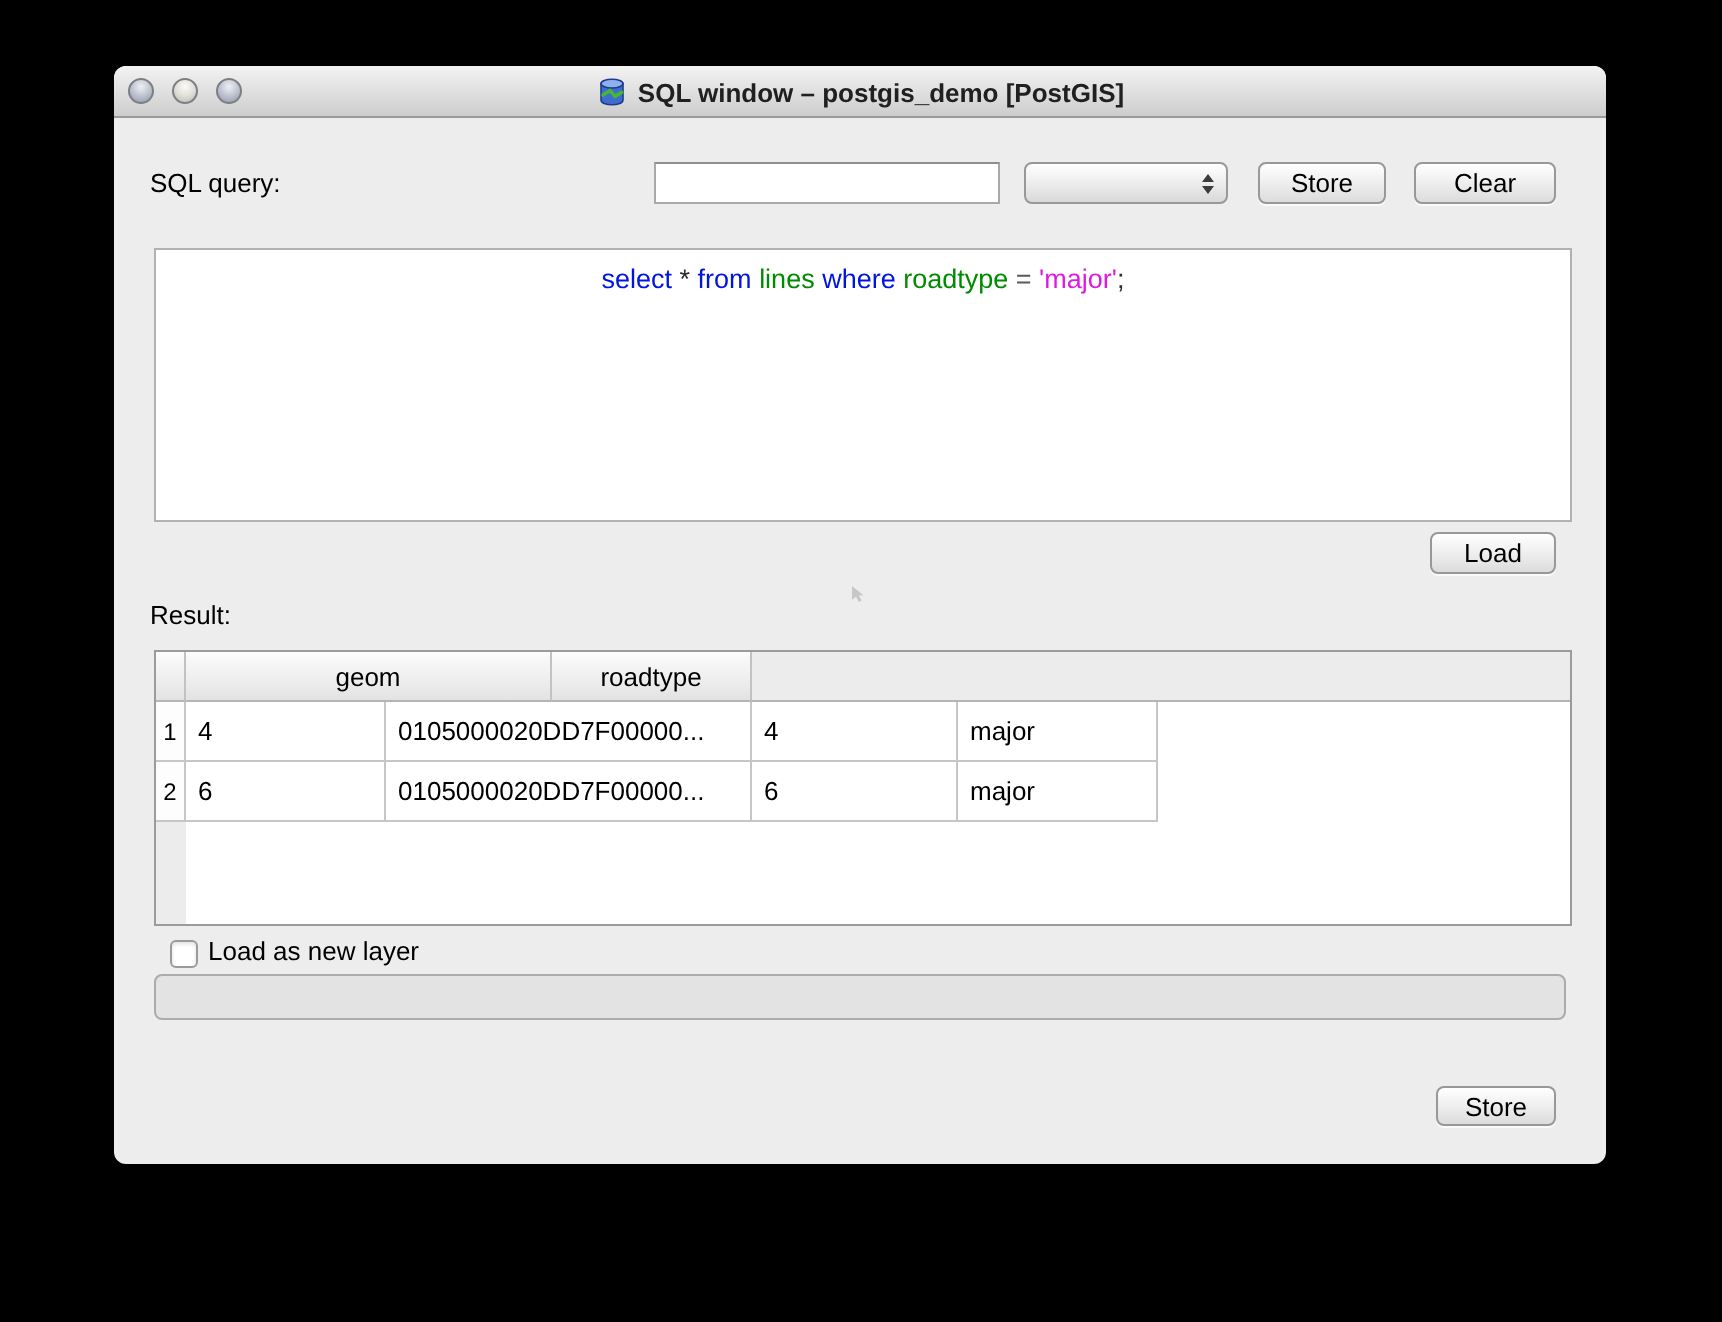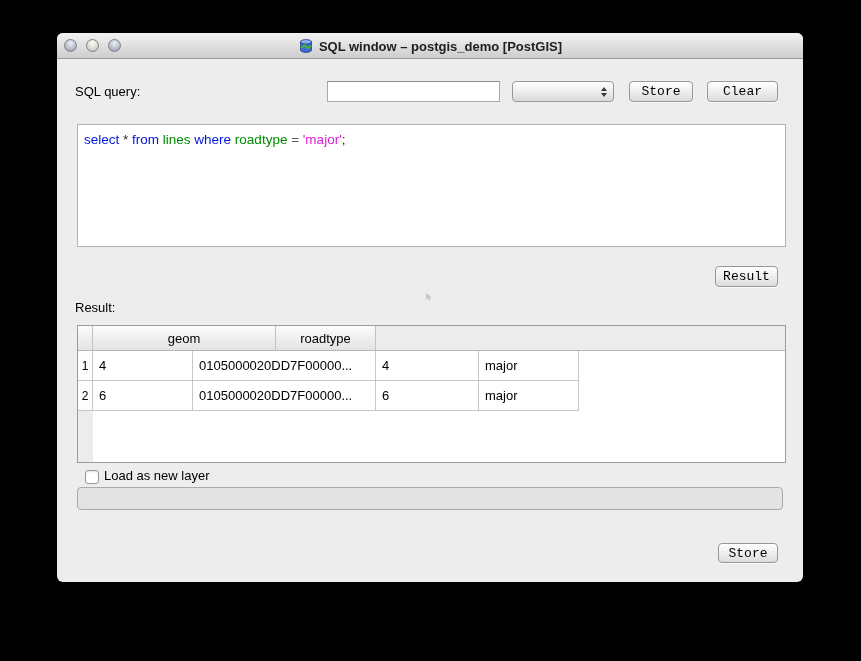--- a/index.html
+++ b/index.html
@@ -35,21 +35,21 @@
   .text-input {
     position:absolute; height:21px; background:#fff;
     border:1px solid #a9a9a9; border-top-color:#8e8e8e;
     font-family:"Liberation Sans", sans-serif; font-size:13px; padding:0 4px;
     outline:none;
   }
   .aqua-btn {
     position:absolute; height:21px;
     background:linear-gradient(#ffffff, #f0f0f0 45%, #dcdcdc);
     border:1px solid #989898; border-radius:4px;
-    font-family:Liberation Mono, monospace; font-size:13px; color:#000;
+    font-family:Liberation Sans, sans-serif; font-size:13px; color:#000;
     display:flex; align-items:center; justify-content:center;
     box-shadow:0 1px 0 rgba(255,255,255,0.7);
     cursor:default;
   }
   .default-btn { border:1px solid #6f6f6f; box-shadow:0 0 0 1px rgba(120,120,120,0.35), 0 1px 0 rgba(255,255,255,0.7); border-radius:5px; }
   .combo {
     position:absolute; height:21px;
     background:linear-gradient(#ffffff, #efefef 45%, #d9d9d9);
     border:1px solid #989898; border-radius:4px;
     display:flex; align-items:center; justify-content:flex-end;
@@ -121,25 +121,25 @@
     <div class="combo" style="left:455px; top:48px; width:102px;">
       <span style="flex:1; padding-left:6px;"></span>
       <span class="stepper">
         <span class="arr-up"></span>
           <span class="arr-down"></span>
       </span>
     </div>
     <div class="aqua-btn" style="left:572px; top:48px; width:64px;">Store</div>
     <div class="aqua-btn" style="left:650px; top:48px; width:71px;">Clear</div>
 
-    <div class="sql-editor" style="left:20px; top:91px; width:709px; height:123px;">
+    <div class="sql-editor" style="left:20px; top:91px; width:709px; height:137px;text-align:center;">
       <span style="color: rgb(0, 21, 221);">select </span><span style="color: rgb(43, 43, 43);">* </span><span style="color: rgb(0, 21, 221);">from </span><span style="color: rgb(0, 140, 0);">lines </span><span style="color: rgb(0, 21, 221);">where </span><span style="color: rgb(0, 140, 0);">roadtype </span><span style="color: rgb(90, 90, 90);">= </span><span style="color: rgb(222, 26, 222);">'major'</span><span style="color: rgb(43, 43, 43);">;</span>
     </div>
 
-    <div class="aqua-btn" style="left:658px; top:233px; width:63px;">Result</div>
+    <div class="aqua-btn" style="left:658px; top:233px; width:63px;">Load</div>
 
     <div class="cursor-mark" style="left:368px; top:257px;">
       <svg width="8" height="9" viewBox="0 0 8 9">
           <path d="M1 0 L1 7 L3 5.4 L4.4 8 L5.8 7.3 L4.4 4.8 L6.8 4.6 Z" fill="#9a9a9a"></path>
         </svg>
     </div>
 
     <div class="label" style="left:18px; top:266px; height:18px; line-height:18px;">Result:</div>
 
     <div class="result-table" style="left:20px; top:292px; width:709px; height:138px;">

